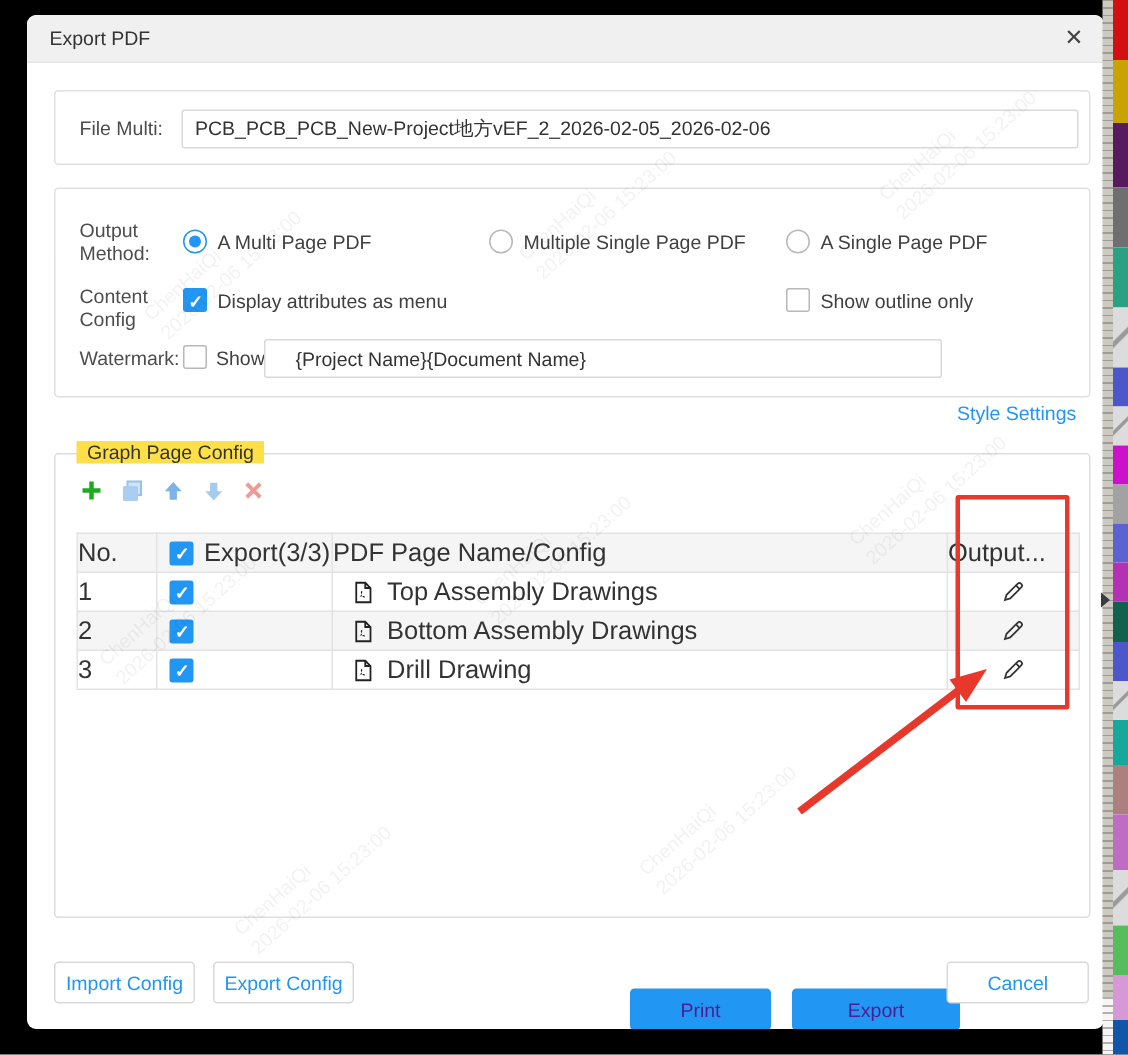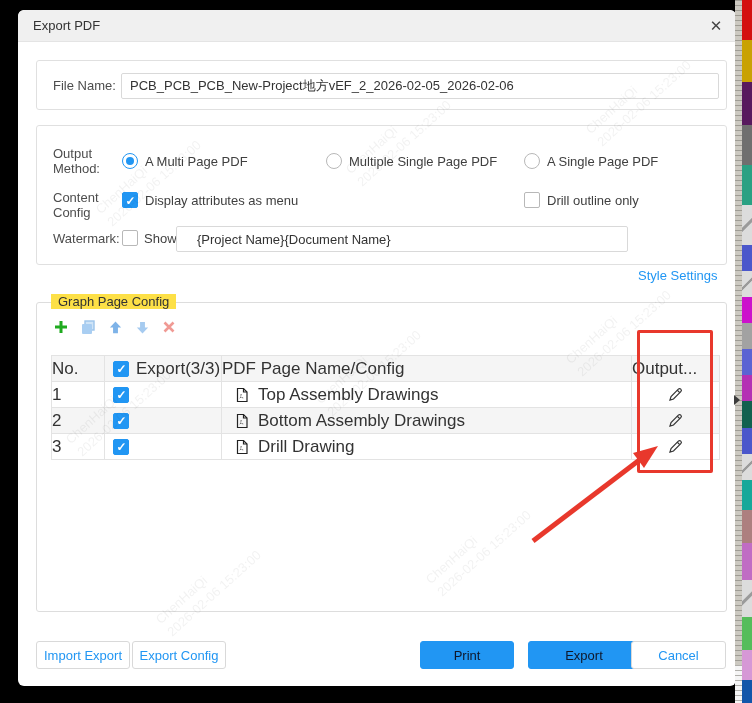--- a/index.html
+++ b/index.html
@@ -106,23 +106,23 @@
 
   
   #annot-rect { position:absolute; left:619px; top:320px; width:76px; height:143px;
                 border:3px solid #e8382c; border-radius:2px; pointer-events:none; z-index:6; }
   #annot-arrow { position:absolute; left:0; top:0; pointer-events:none; z-index:6; }
 
   
   .btn { position:absolute; height:28px; border-radius:3px; border:1px solid #d9d9d9;
          background:#fff; color:#2196f3; font:13px "Liberation Sans", sans-serif;
          display:flex; align-items:center; justify-content:center; cursor:pointer; }
-  .btn.primary { background:#2196f3; border-color:#2196f3; color:#0f172a; }
+  .btn.primary { background:#2196f3; border-color:#2196f3; color:#4c1d95;margin-top:18px; }
   #btn-import { left:18px;  top:631px; width:94px; }
-  #btn-exportcfg { left:114px; top:631px; width:94px; }
+  #btn-exportcfg { left:124px; top:631px; width:94px; }
   #btn-print { left:402px; top:631px; width:94px; }
   #btn-export { left:510px; top:631px; width:112px; }
   #btn-cancel { left:613px; top:631px; width:95px; }
 
   
   .wm-tile { position:absolute; transform:rotate(-42deg); color:rgba(40,40,40,.06);
              font-size:13px; line-height:17px; white-space:nowrap; pointer-events:none; z-index:1; }
 </style>
 </head>
 <body>
@@ -188,38 +188,38 @@
   <div class="wm-tile" style="left:130px;top:560px">
       <div>ChenHaiQi</div>
       <div>2026-02-06 15:23:00</div>
     </div>
   <div class="wm-tile" style="left:400px;top:520px">
       <div>ChenHaiQi</div>
       <div>2026-02-06 15:23:00</div>
     </div>
 
   <div id="file-box" class="box">
-    <span id="file-label" class="fld-label">File Name:</span>
+    <span id="file-label" class="fld-label">File Multi:</span>
     <input id="file-input" type="text" value="PCB_PCB_PCB_New-Project地方vEF_2_2026-02-05_2026-02-06" style="">
   </div>
 
   <div id="opts-box" class="box">
     <span class="fld-label" style="left:16px;top:20px;width:54px">Output Method:</span>
     <span class="radio sel" style="left:85px;top:27px"></span>
     <span class="opt-label" style="left:108px;top:28px">A Multi Page PDF</span>
     <span class="radio" style="left:289px;top:27px"></span>
     <span class="opt-label" style="left:312px;top:28px">Multiple Single Page PDF</span>
     <span class="radio" style="left:487px;top:27px"></span>
     <span class="opt-label" style="left:510px;top:28px">A Single Page PDF</span>
 
     <span class="fld-label" style="left:16px;top:64px;width:52px">Content Config</span>
     <span class="cbx on" style="left:85px;top:66px"></span>
     <span class="opt-label" style="left:108px;top:67px">Display attributes as menu</span>
     <span class="cbx" style="left:487px;top:66px"></span>
-    <span class="opt-label" style="left:510px;top:67px">Drill outline only</span>
+    <span class="opt-label" style="left:510px;top:67px">Show outline only</span>
 
     <span class="fld-label" style="left:16px;top:105px">Watermark:</span>
     <span class="cbx" style="left:85px;top:104px"></span>
     <span class="opt-label" style="left:107px;top:105px">Show</span>
     <input id="wm-input" type="text" value="{Project Name}{Document Name}" style="">
     <span class="opt-label link" style="left:601px;top:105px">Style Settings</span>
   </div>
 
   <div id="graph-box">
     <span id="graph-legend">Graph Page Config</span>
@@ -355,18 +355,18 @@
       </tbody>
     </table>
   </div>
 
   <div id="annot-rect"></div>
   <svg id="annot-arrow" width="718" height="676">
     <line x1="515" y1="531" x2="624" y2="448" stroke="#e8382c" stroke-width="5"></line>
     <polygon points="640,436 626,458 615,443" fill="#e8382c"></polygon>
   </svg>
 
-  <button class="btn" id="btn-import">Import Export</button>
+  <button class="btn" id="btn-import">Import Config</button>
   <button class="btn" id="btn-exportcfg">Export Config</button>
   <button class="btn primary" id="btn-print">Print</button>
   <button class="btn primary" id="btn-export">Export</button>
   <button class="btn" id="btn-cancel">Cancel</button>
 </div>
 
 </body></html>

